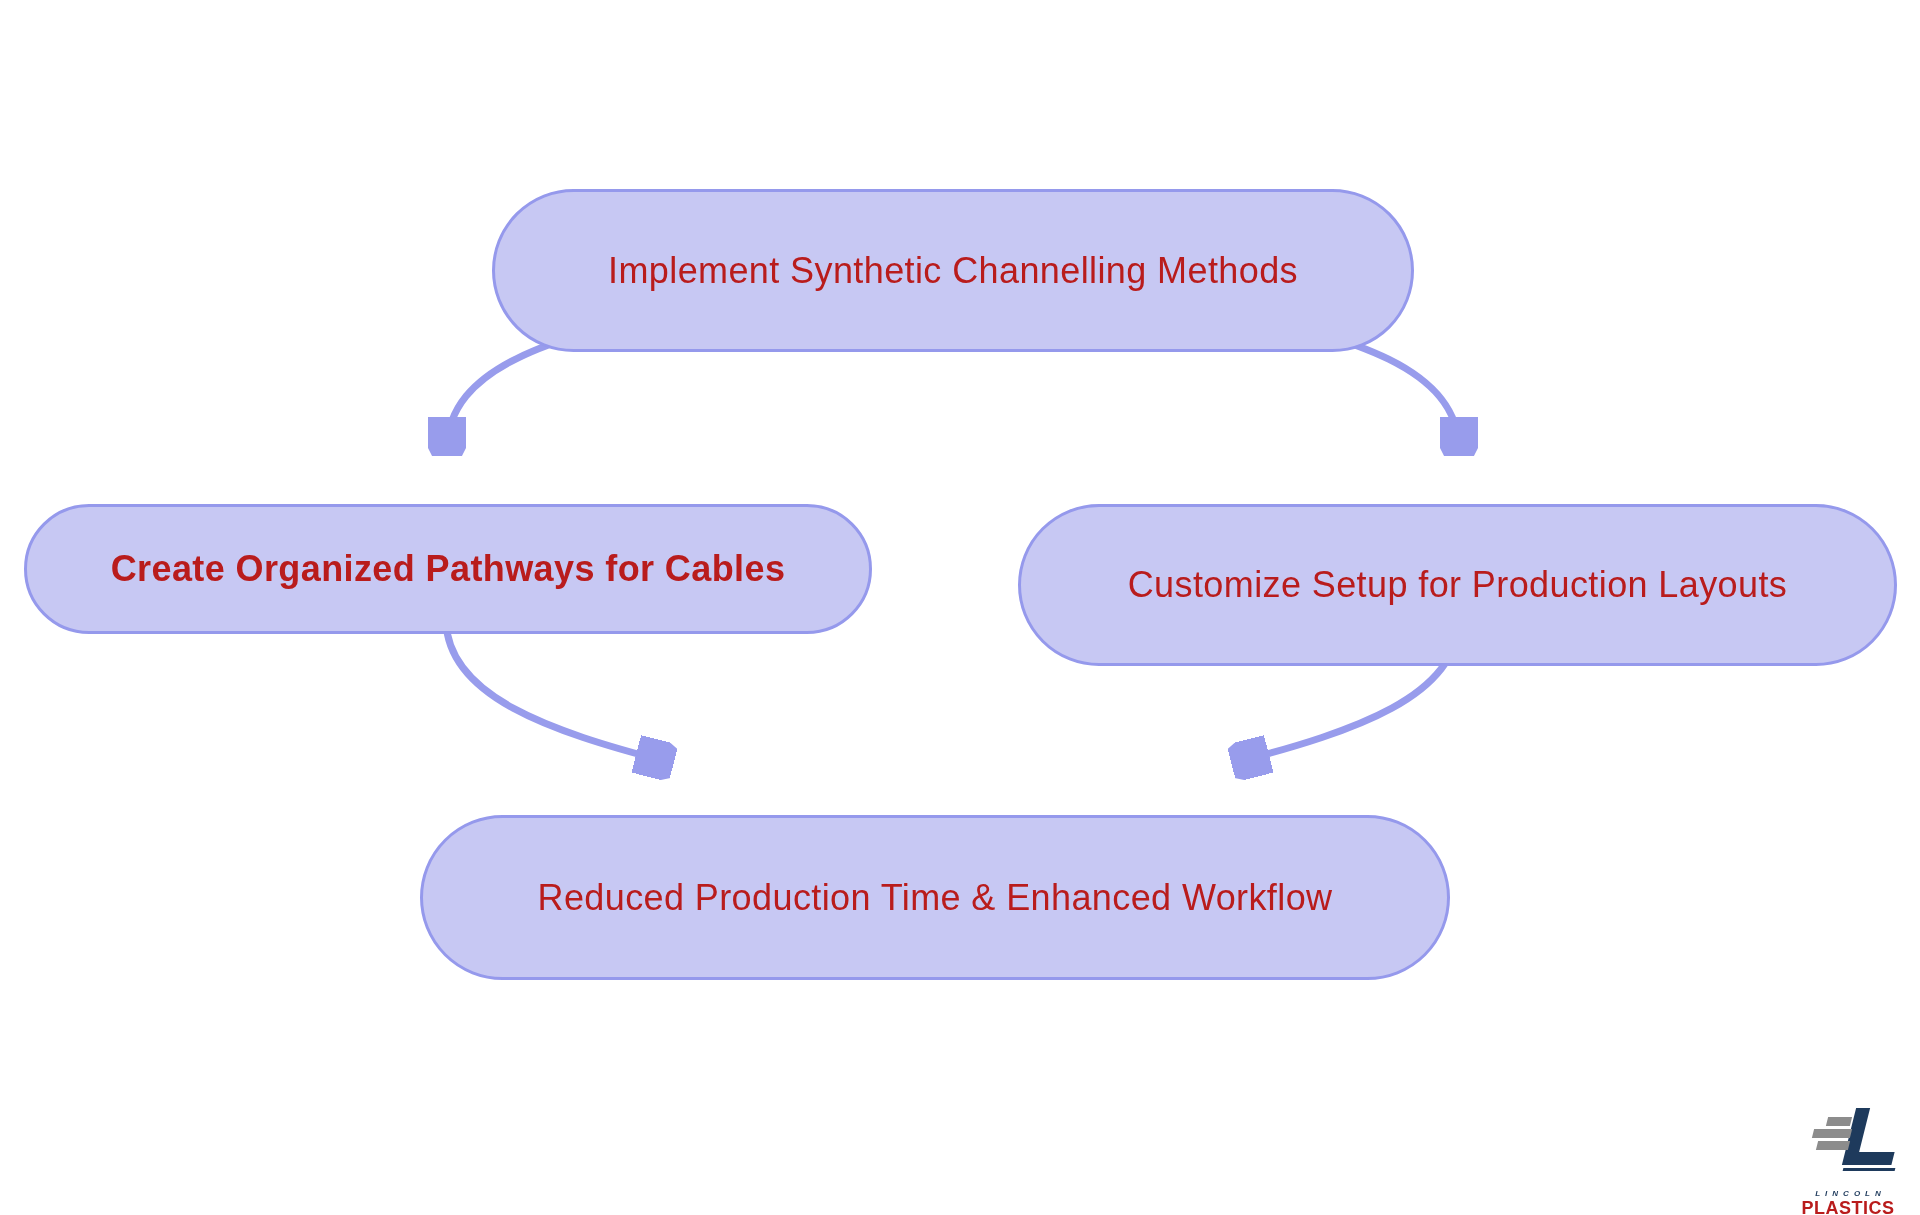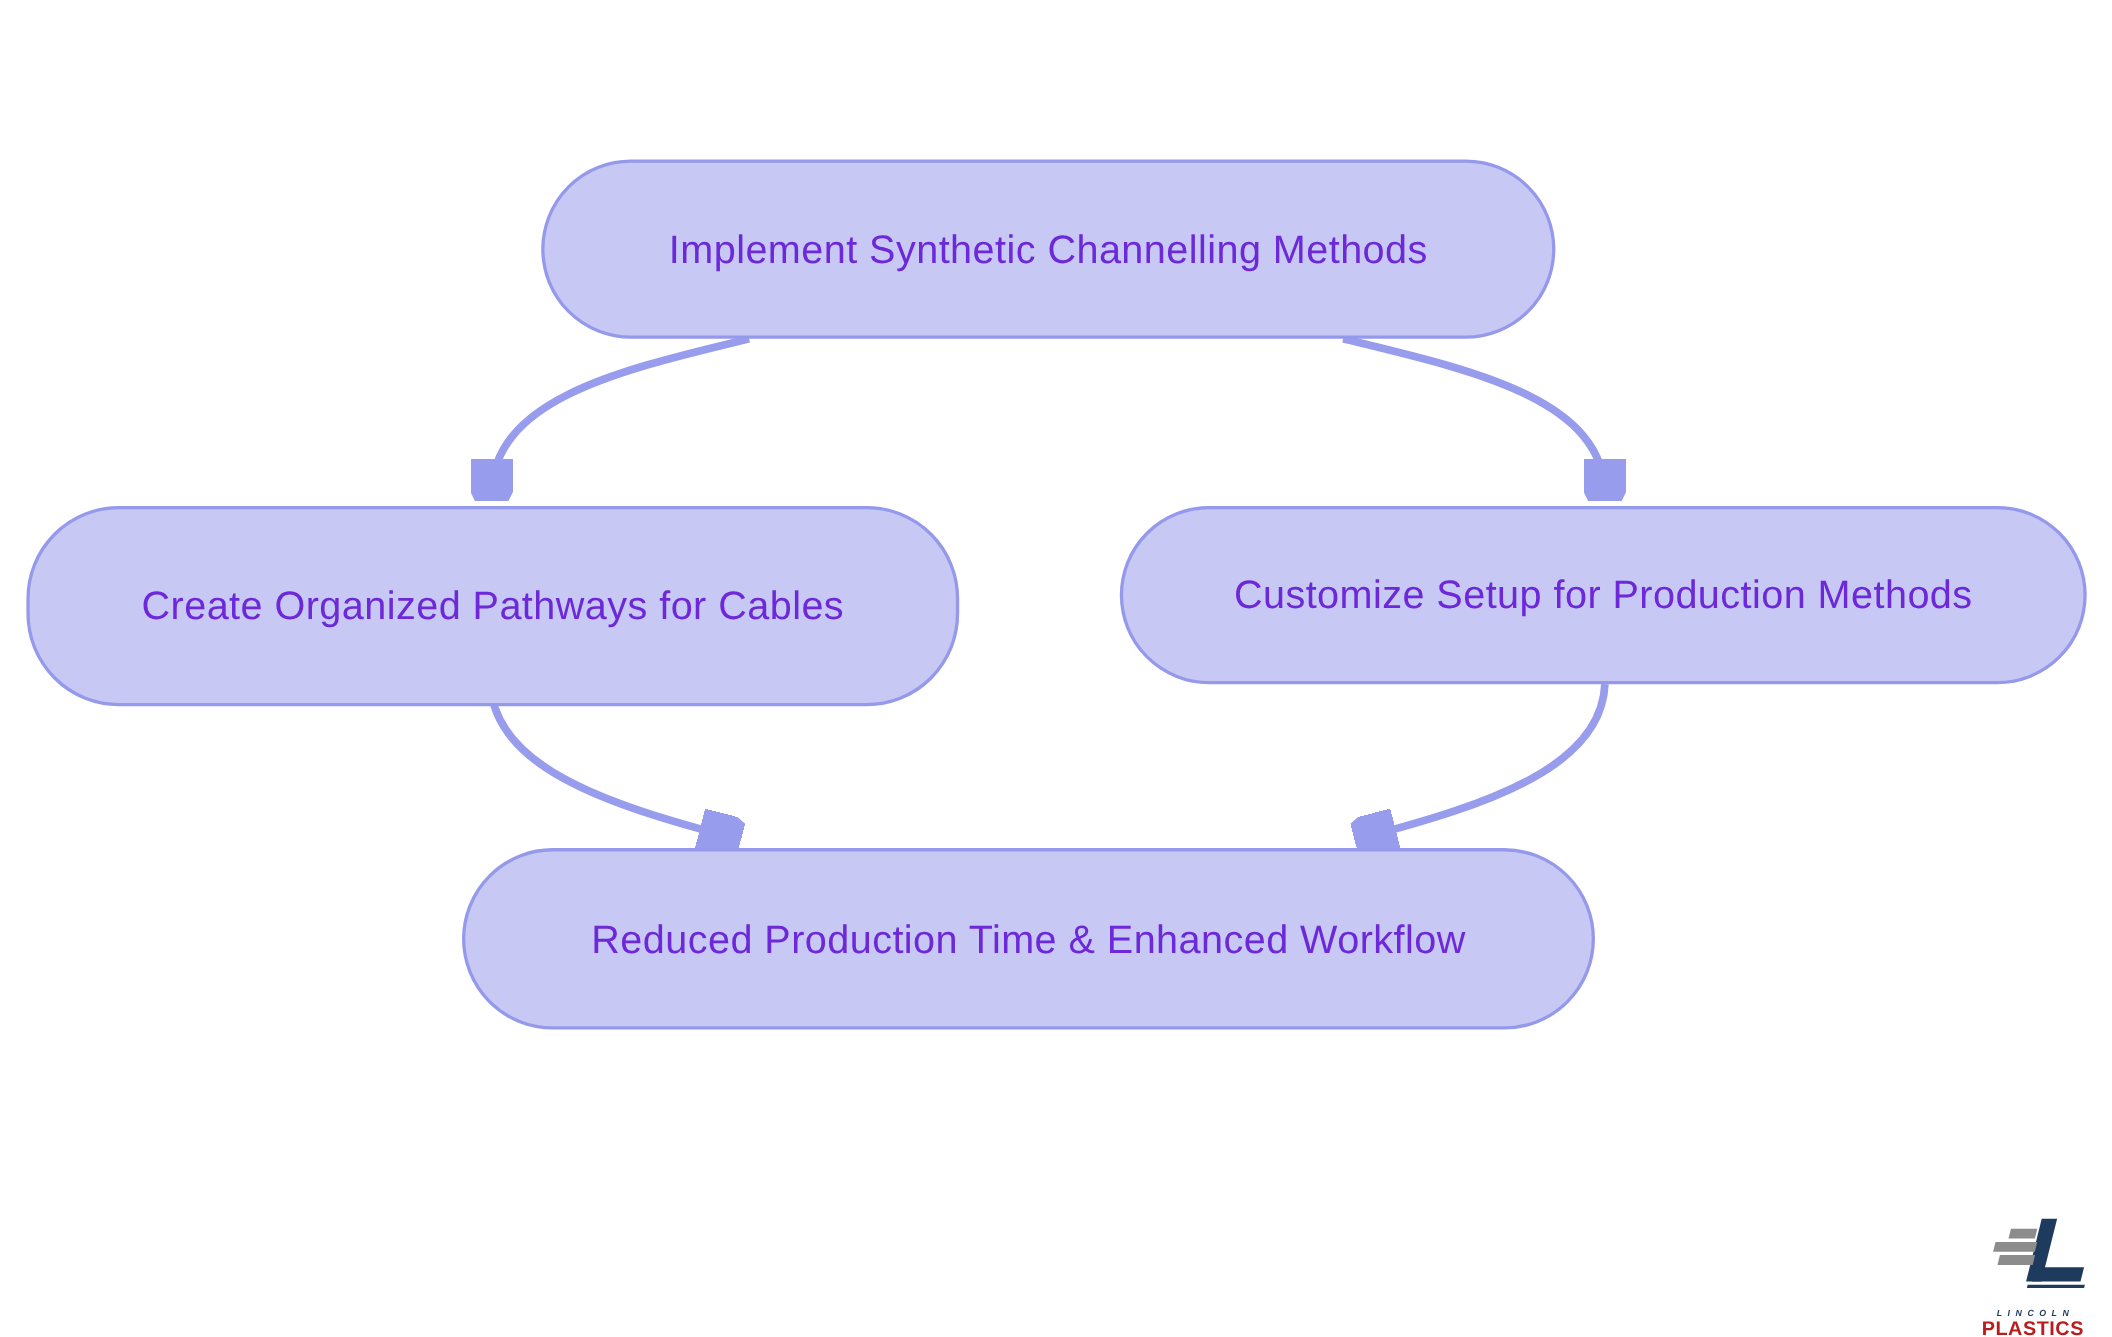--- a/index.html
+++ b/index.html
@@ -13,27 +13,28 @@
 
   .node {
     position: absolute;
     background: #C7C8F3;
     border: 3px solid #9599EC;
     border-radius: 84px;
     display: flex;
     align-items: center;
     justify-content: center;
     text-align: center;
-    color: #6d28d9;
+    color: #b91c1c;
     font-size: 36px;
     letter-spacing: 0.4px;
     font-weight: 400;
+    margin-top: 44px;
   }
   .node-top    { left: 492px;  top: 145px; width: 922px;  height: 163px; }
-  .node-left   { left: 24px;   top: 460px; width: 848px;  height: 182px; }
+  .node-left   { left: 24px;   top: 460px; width: 848px;  height: 130px; font-weight: bold; }
   .node-right  { left: 1018px; top: 460px; width: 879px;  height: 162px; }
   .node-bottom { left: 420px;  top: 771px; width: 1030px; height: 165px; }
 
   
   .logo {
     position: absolute;
     left: 1788px; top: 1108px;
     width: 120px; height: 100px;
     text-align: center;
   }
@@ -80,21 +81,21 @@
 
   <div class="node node-top">
     <span>Implement Synthetic Channelling Methods</span>
   </div>
 
   <div class="node node-left">
     <span>Create Organized Pathways for Cables</span>
   </div>
 
   <div class="node node-right">
-    <span>Customize Setup for Production Methods</span>
+    <span>Customize Setup for Production Layouts</span>
   </div>
 
   <div class="node node-bottom">
     <span>Reduced Production Time &amp; Enhanced Workflow</span>
   </div>
 
   <div class="logo">
     <div class="logo-icon">
       <div class="shape l-stem"></div>
       <div class="shape bar-1"></div>

